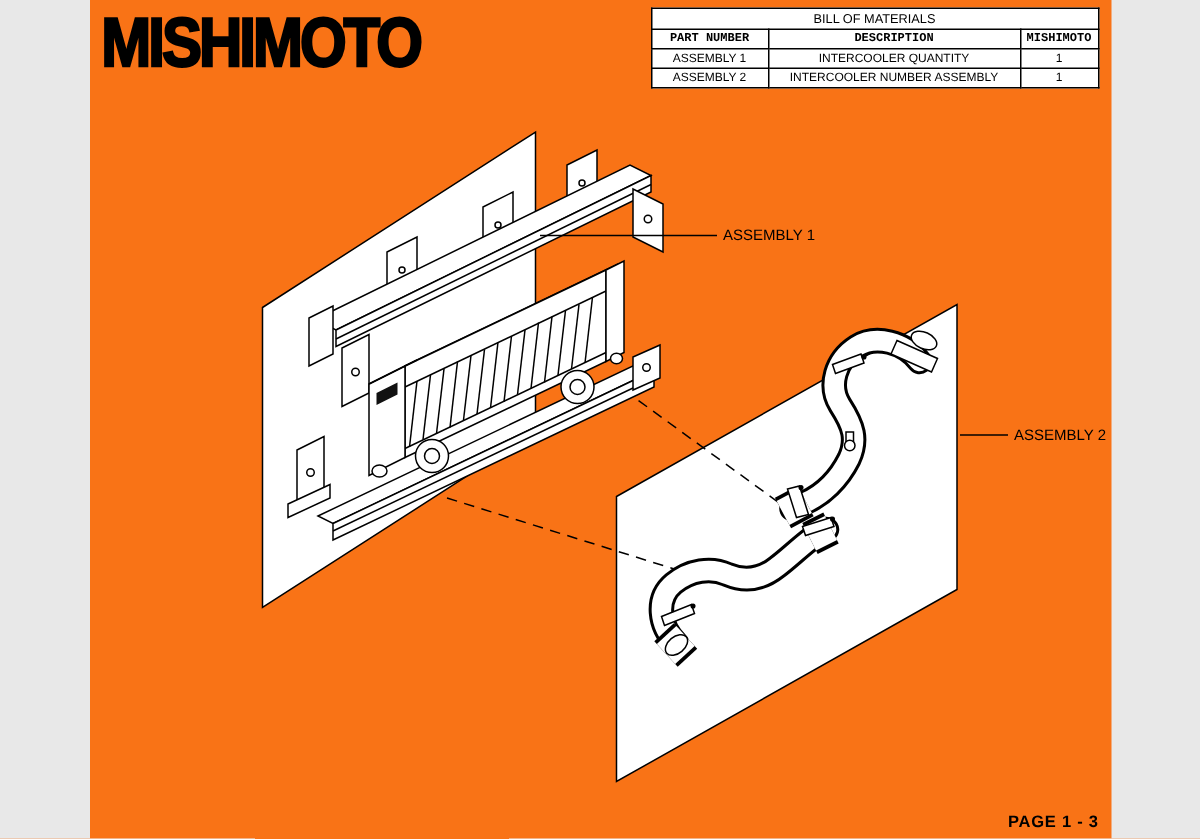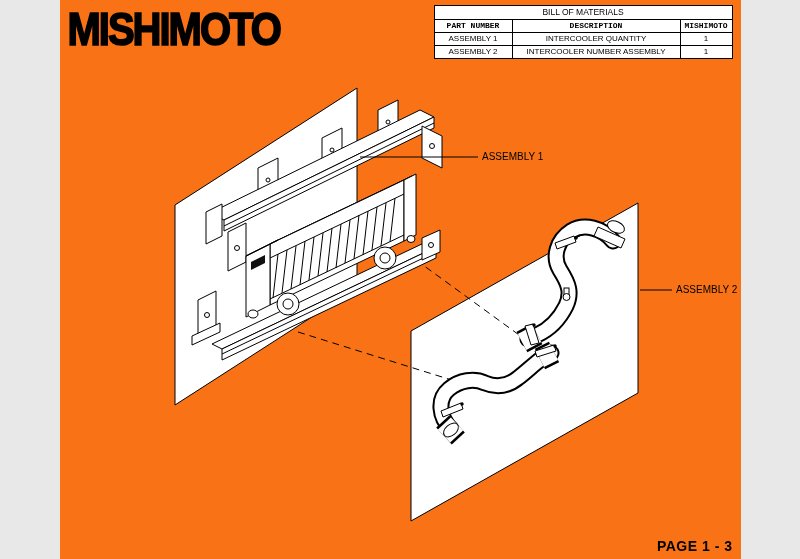--- a/index.html
+++ b/index.html
@@ -20,21 +20,21 @@
   }
   table.bom td {
     border:1px solid #000; text-align:center; vertical-align:middle;
     font-size:8px; line-height:1.25; padding:1px 3px; white-space:nowrap;
   }
   table.bom td.title { font-weight:normal; font-size:8.5px; }
   table.bom tr.head td { font-weight:bold;font-family:Liberation Mono, monospace; }
   col.c1 { width:78px; } col.c2 { width:168px; } col.c3 { width:52px; }
   .pagenum {
     position:absolute; right:8px; bottom:5px;
-    font-size:14px; font-weight:bold; letter-spacing:0.5px;
+    font-size:11px; font-weight:bold; letter-spacing:0.5px;
   }
   svg.diagram { position:absolute; left:0; top:0; }
   .ln   { stroke:#000; stroke-width:1; fill:none; }
   .wh   { stroke:#000; stroke-width:1; fill:#fff; }
   .dash { stroke:#000; stroke-width:1; fill:none; stroke-dasharray:7 5; }
   .fins line { stroke:#000; stroke-width:1; }
   .tube-out { stroke:#000; stroke-width:17; fill:none; stroke-linecap:round; }
   .tube-in  { stroke:#fff; stroke-width:13; fill:none; stroke-linecap:round; }
   .coup-out { stroke:#000; stroke-width:23; fill:none; stroke-linecap:butt; }
   .coup-in  { stroke:#fff; stroke-width:18; fill:none; stroke-linecap:butt; }

